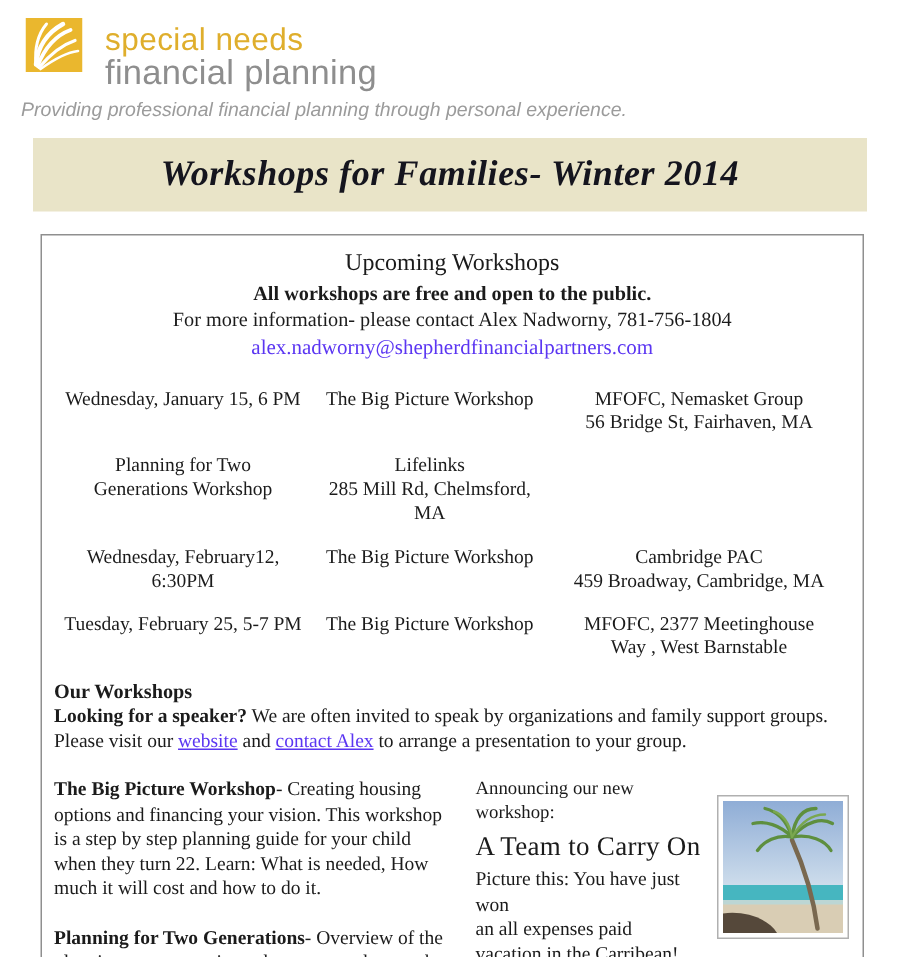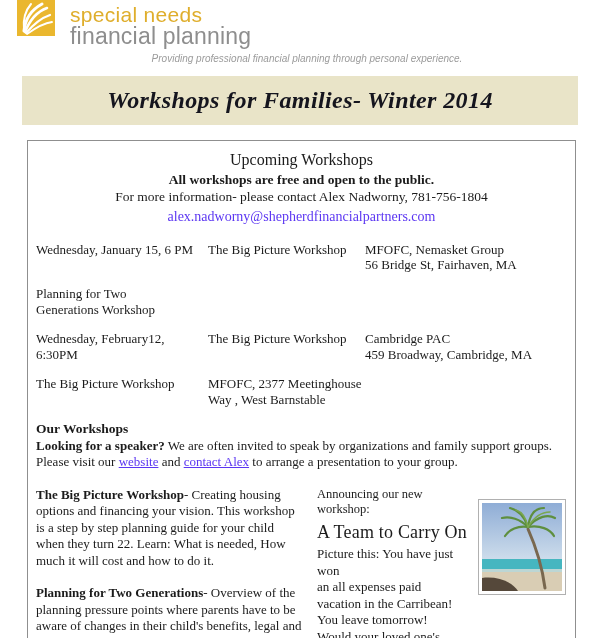--- a/index.html
+++ b/index.html
@@ -1,41 +1,41 @@
 <!DOCTYPE html>
 <html><head>
 <meta charset="utf-8">
 <style>
   html,body{margin:0;padding:0;}
   body{
     width:600px;height:638px;overflow:hidden;background:#ffffff;
     font-family:"Liberation Serif",serif;color:#1b1b1b;
   }
   
-  .brand-header{padding:0 0 0 14px;}
+  .brand-header{padding:12px 0 0 14px;}
   .logo-row{display:flex;align-items:flex-start;}
   .logo-mark{width:38px;height:36px;margin-left:3px;flex:0 0 auto;}
   .logo-text{margin-left:15px;padding-top:4px;line-height:1.02;}
   .brand-line1{font-family:"Liberation Sans",sans-serif;font-size:21px;color:#dfae2c;letter-spacing:.3px;}
   .brand-line2{font-family:"Liberation Sans",sans-serif;font-size:23px;color:#8e8e8e;letter-spacing:.2px;}
-  .tagline{margin-top:4px;font-family:"Liberation Sans",sans-serif;font-style:italic;font-size:10px;color:#9b9b9b;text-align:center;}
+  .tagline{margin-top:4px;font-family:"Liberation Sans",sans-serif;font-style:italic;font-size:13px;color:#9b9b9b;}
   
   .banner{margin:12px 22px 0 22px;height:49px;background:#e9e4c8;
     display:flex;align-items:center;justify-content:center;}
   .banner h1{margin:0;font-size:24px;font-weight:bold;font-style:italic;color:#15151e;letter-spacing:.4px;}
   
   .content-box{margin:15px 27px 0 27px;width:549px;box-sizing:border-box;
     border:1px solid #8f8f8f;padding:9px 8px 12px 8px;min-height:505px;}
   .up-head{text-align:center;line-height:1.3;}
   .up-title{font-size:16px;}
   .up-sub{font-size:13.5px;font-weight:bold;}
   .up-info{font-size:13.5px;}
   .up-email{font-size:14px;color:#5b36f2;text-decoration:none;cursor:pointer;}
   
-  .schedule{margin-top:15px;}
+  .schedule{margin-top:15px;text-align:center;}
   .s-row{display:grid;grid-template-columns:172px 157px auto;column-gap:0;
     font-size:13px;line-height:1.22;margin-bottom:13px;}
   .s-cell{white-space:pre-line;}
   
   .our-workshops{margin-top:9px;font-size:13px;line-height:1.27;}
   .ow-h{font-size:13.5px;font-weight:bold;font-family:Liberation Serif, serif;}
   .our-workshops p{margin:0;}
   .txt-link{color:#5b36f2;text-decoration:underline;cursor:pointer;margin-top:11px;}
   
   .two-col{display:flex;margin-top:16px;column-gap:13px;font-size:13px;line-height:1.27;}
@@ -90,28 +90,31 @@
   <div class="schedule">
     <div class="s-row">
       <div class="s-cell">Wednesday, January 15, 6 PM</div>
       <div class="s-cell">The Big Picture Workshop</div>
       <div class="s-cell">MFOFC, Nemasket Group
 56 Bridge St, Fairhaven, MA</div>
     </div>
     <div class="s-row">
       <div class="s-cell">Planning for Two
 Generations Workshop</div>
+      <div class="s-cell">Lifelinks
+285 Mill Rd, Chelmsford, MA</div>
     </div>
     <div class="s-row">
       <div class="s-cell">Wednesday, February12, 6:30PM</div>
       <div class="s-cell">The Big Picture Workshop</div>
       <div class="s-cell">Cambridge PAC
 459 Broadway, Cambridge, MA</div>
     </div>
     <div class="s-row">
+      <div class="s-cell">Tuesday, February 25, 5-7 PM</div>
       <div class="s-cell">The Big Picture Workshop</div>
       <div class="s-cell">MFOFC, 2377 Meetinghouse
 Way , West Barnstable</div>
     </div>
   </div>
 
   <div class="our-workshops">
     <div class="ow-h">Our Workshops</div>
     <p><b>Looking for a speaker?</b><span> We are often invited to speak by organizations and family support groups.</span></p>
     <p><span>Please visit our </span><a class="txt-link">website</a><span> and </span><a class="txt-link">contact Alex</a><span> to arrange a presentation to your group.</span></p>

